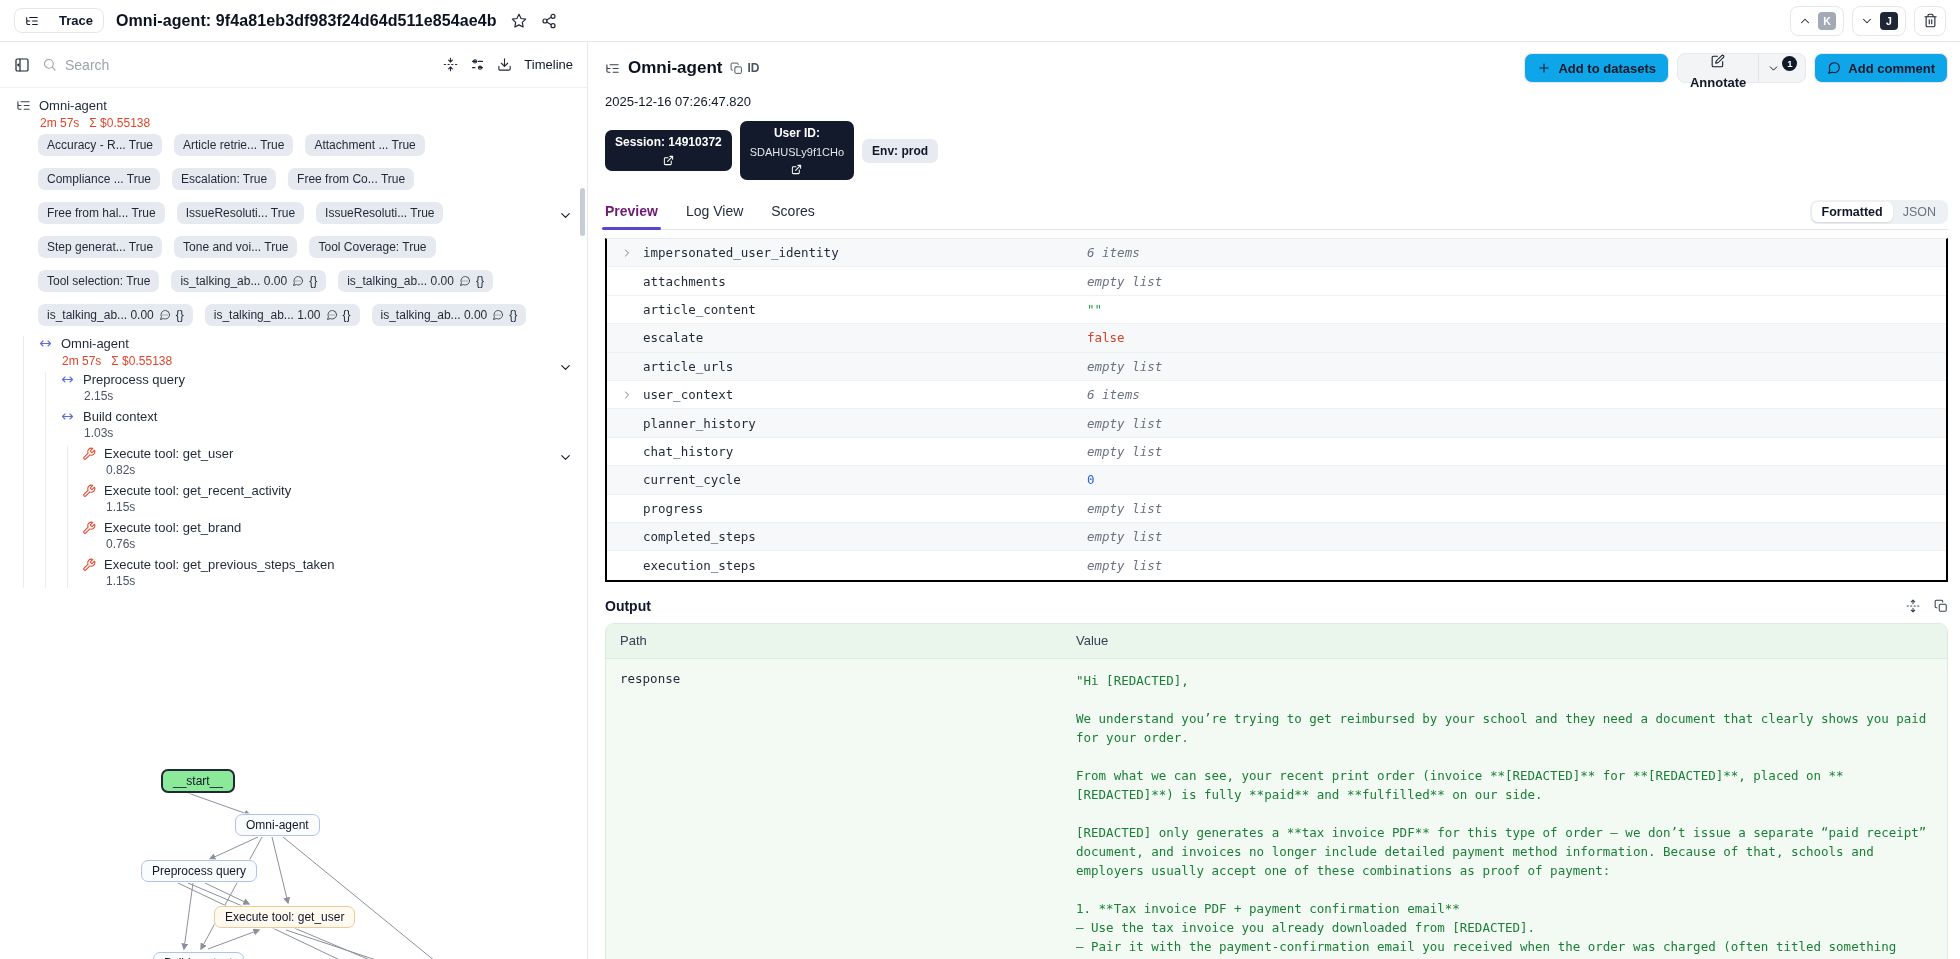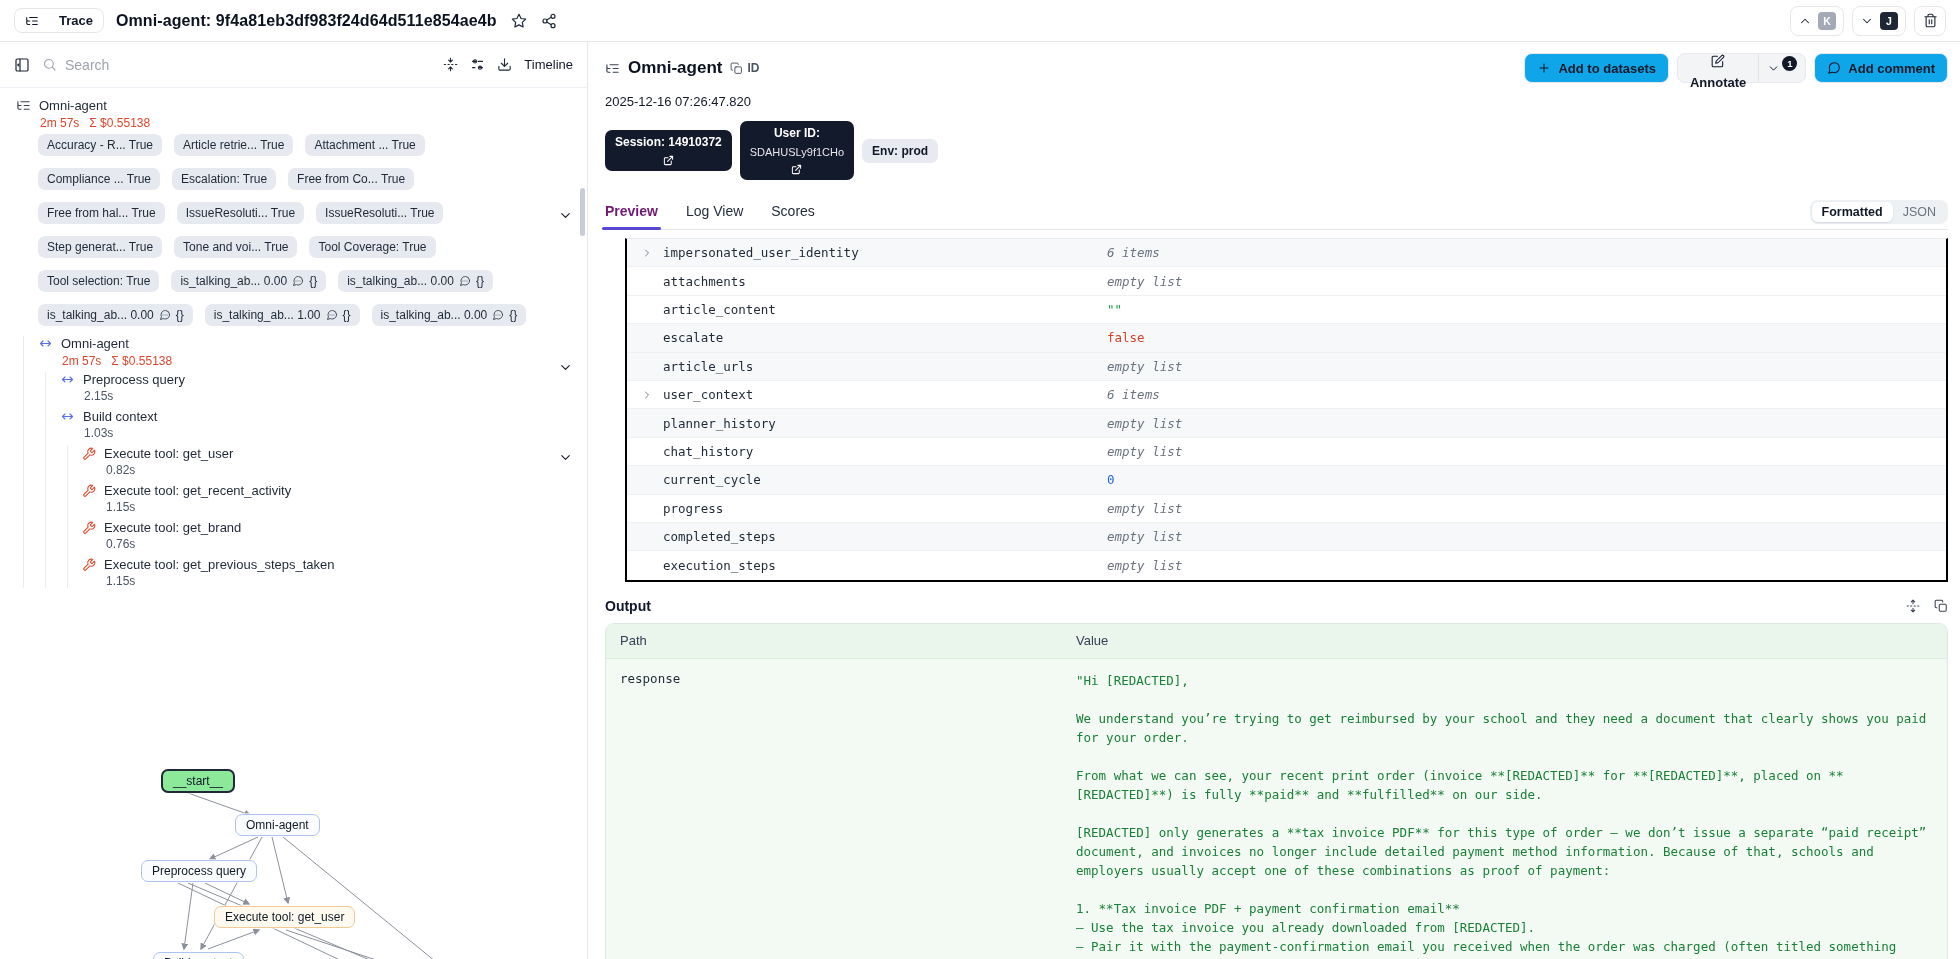--- a/index.html
+++ b/index.html
@@ -90,21 +90,21 @@
   .tabs-row { position:relative; display:flex; align-items:flex-end; gap:28px; border-bottom:1px solid #e5e7eb; height:34px; }
   .tab { font-size:14px; font-weight:500; color:#1f2937; padding-bottom:10px; position:relative; cursor:pointer; }
   .tab.active { font-weight:700; color:#701a75; }
   .tab.active::after { content:""; position:absolute; left:-3px; right:-3px; bottom:-1px; height:3px;
     border-radius:2px; background:#5748d3; }
   .fmt-toggle { position:absolute; right:0; bottom:5px; display:flex; background:#eef1f4; border-radius:8px; padding:2px;margin-top:8px; }
   .fmt-opt { font-size:12.5px; padding:3px 10px; color:#6b7280; font-weight:500; border-radius:6px; cursor:pointer; }
   .fmt-opt.active { background:#fff; color:#111827; font-weight:600; box-shadow:0 1px 2px rgba(15,23,42,.12); }
 
   
-  .kv-table { margin-top:8px; border:2px solid #000000; border-top:1px solid #e7eaee;margin-left:20px; }
+  .kv-table { margin-top:8px; border:2px solid #000000; border-top:1px solid #e7eaee; }
   .prow { display:flex; align-items:center; height:28.4px; border-bottom:1px solid #eef1f4;
     font-family:"DejaVu Sans Mono", monospace; font-size:12.5px; }
   .prow:last-child { border-bottom:none; }
   .prow.odd { background:#f6f8fa; }
   .p-chev { width:26px; display:flex; justify-content:flex-end; color:#6b7280; }
   .p-key { color:#1f2937; margin-left:10px; width:444px; }
   .p-val { }
   .v-meta { font-style:italic; color:#6b7280; }
   .v-bool { color:#d6402a; }
   .v-str { color:#16a34a; }

